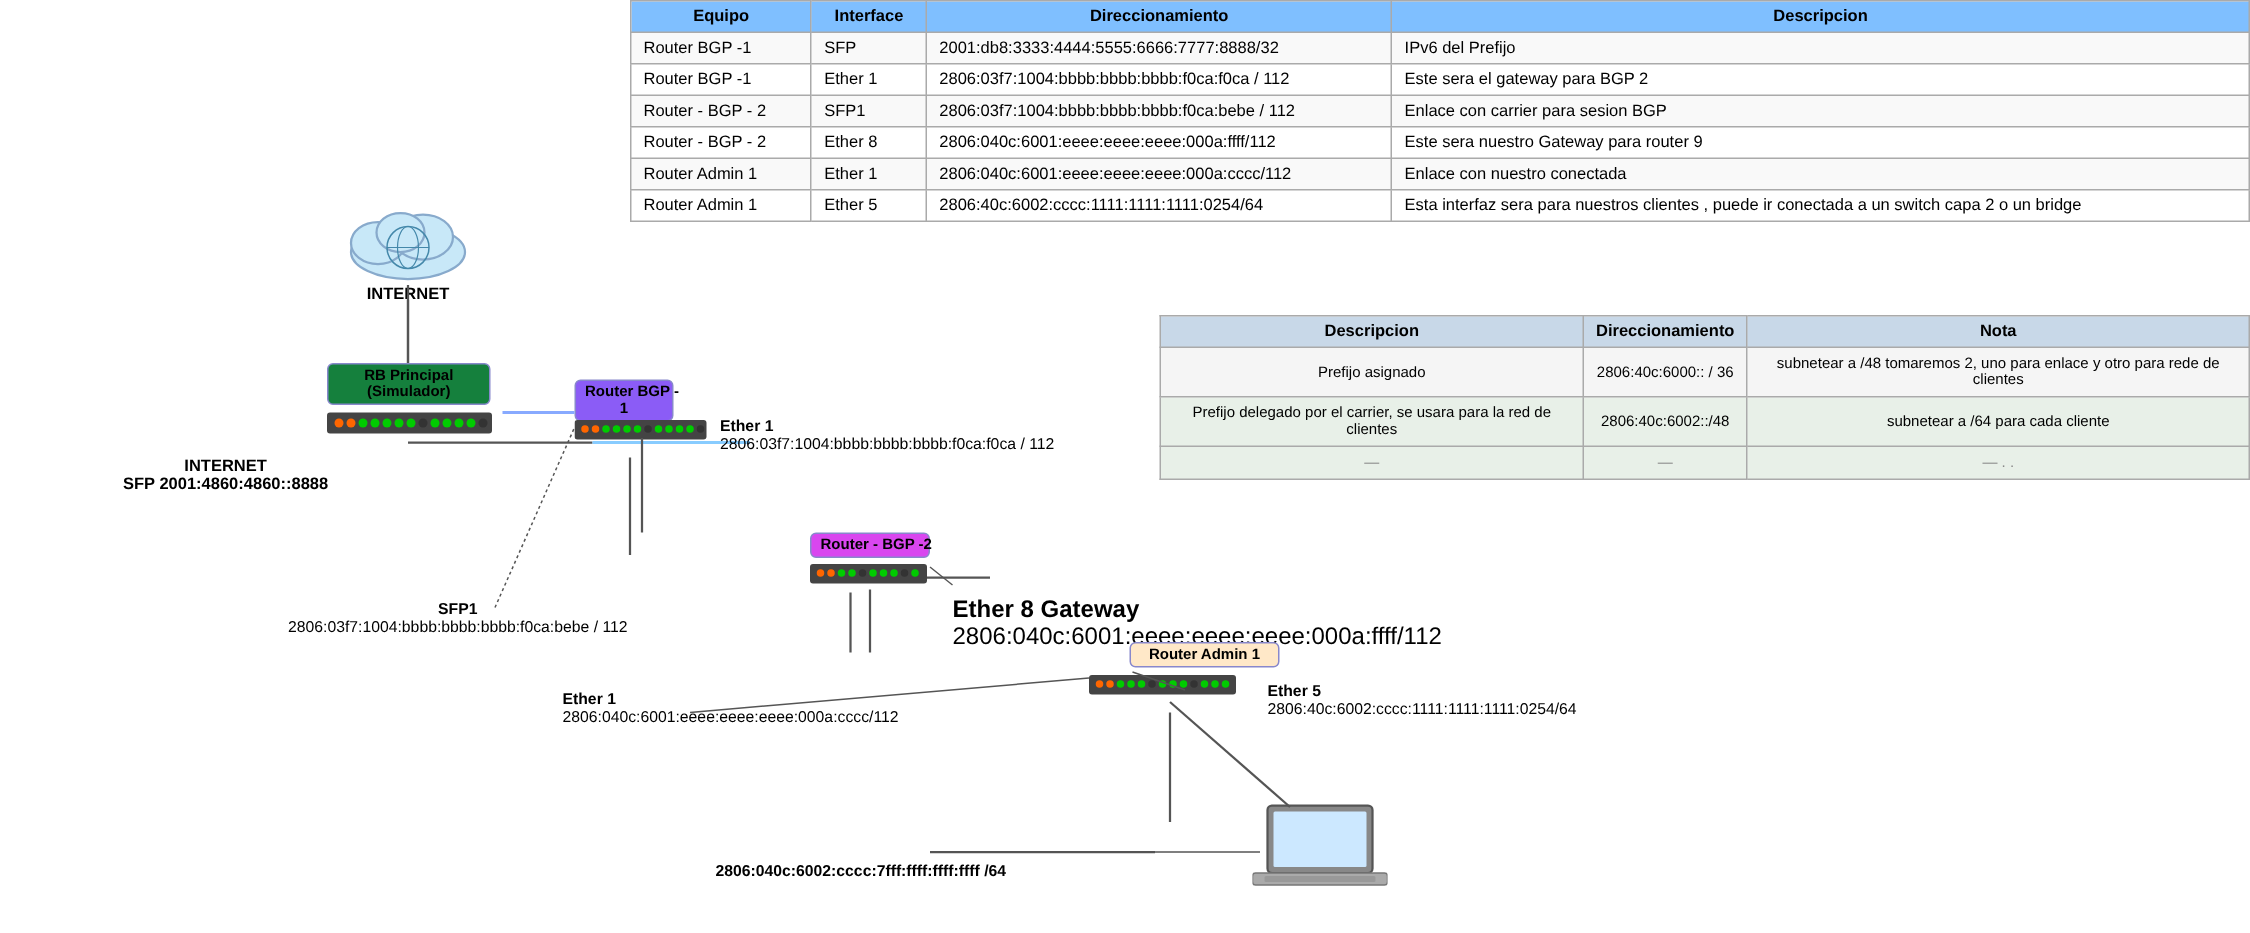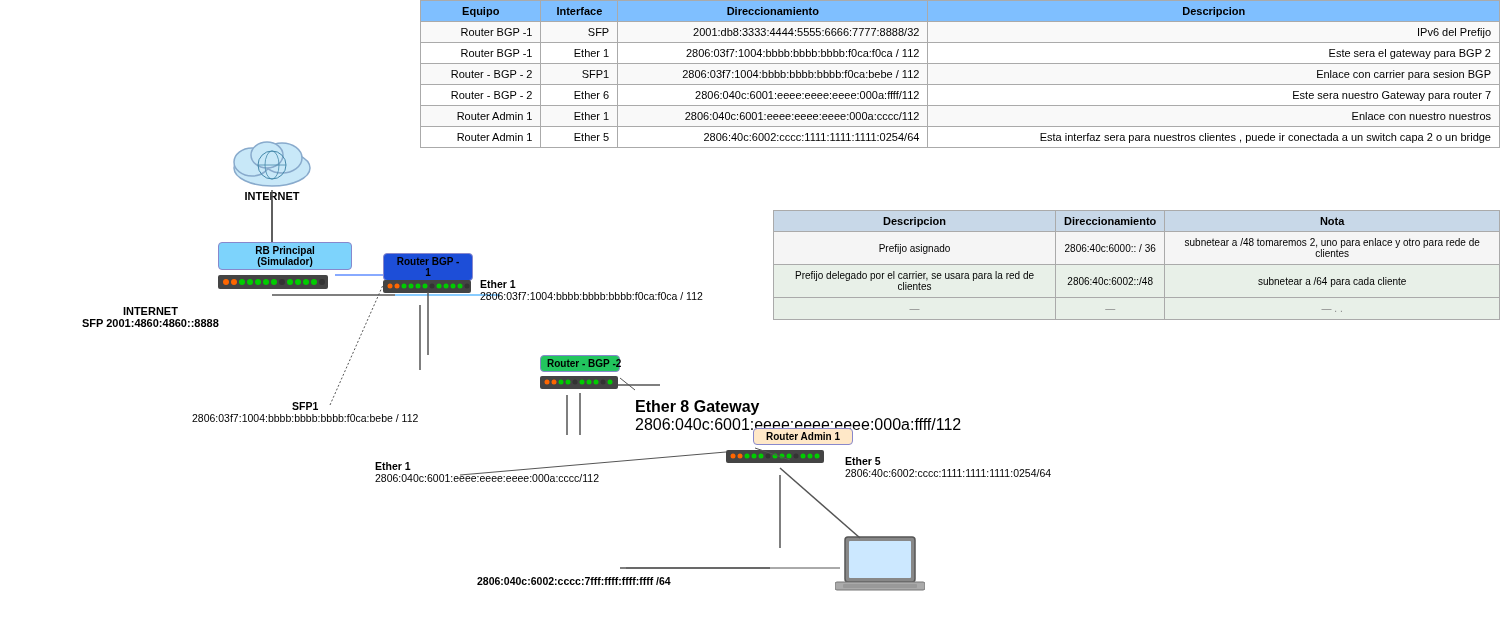--- a/index.html
+++ b/index.html
@@ -22,21 +22,21 @@
       color: #000;
       font-weight: bold;
       border: 1px solid #aaa;
       padding: 4px 8px;
       text-align: center;
       margin-left: 36px;
     }
     table.main-table td {
       border: 1px solid #aaa;
       padding: 4px 8px;
-      text-align: right;
+      text-align: left;
       background: #fff;
       margin-top: 12px;
     }
     table.main-table tr:nth-child(odd) td { background: #f9f9f9; }
     table.main-table tr:nth-child(even) td { background: #fff; }
 
     
     .lower-table-section {
       position: absolute;
       top: 210px;
@@ -127,29 +127,29 @@
           <td>Este sera el gateway para BGP 2</td>
         </tr>
         <tr>
           <td>Router - BGP - 2</td>
           <td>SFP1</td>
           <td>2806:03f7:1004:bbbb:bbbb:bbbb:f0ca:bebe / 112</td>
           <td>Enlace con carrier para sesion BGP</td>
         </tr>
         <tr>
           <td>Router - BGP - 2</td>
-          <td>Ether 6</td>
+          <td>Ether 8</td>
           <td>2806:040c:6001:eeee:eeee:eeee:000a:ffff/112</td>
-          <td>Este sera nuestro Gateway para router 7</td>
+          <td>Este sera nuestro Gateway para router 9</td>
         </tr>
         <tr>
           <td>Router Admin 1</td>
           <td>Ether 1</td>
           <td>2806:040c:6001:eeee:eeee:eeee:000a:cccc/112</td>
-          <td>Enlace con nuestro nuestros</td>
+          <td>Enlace con nuestro conectada</td>
         </tr>
         <tr>
           <td>Router Admin 1</td>
           <td>Ether 5</td>
           <td>2806:40c:6002:cccc:1111:1111:1111:0254/64</td>
           <td>Esta interfaz sera para nuestros clientes , puede ir conectada a un switch capa 2 o un bridge</td>
         </tr>
       </tbody>
   </table>
 </div>
@@ -211,21 +211,21 @@
     <ellipse cx="55" cy="28" rx="20" ry="15" fill="#c8e8f8" stroke="#88aacc" stroke-width="1.5"></ellipse>
     <ellipse cx="40" cy="25" rx="16" ry="13" fill="#c8e8f8" stroke="#88aacc" stroke-width="1.5"></ellipse>
 
     <ellipse cx="45" cy="35" rx="14" ry="14" fill="none" stroke="#4488aa" stroke-width="1"></ellipse>
     <line x1="31" y1="35" x2="59" y2="35" stroke="#4488aa" stroke-width="0.8"></line>
     <ellipse cx="45" cy="35" rx="7" ry="14" fill="none" stroke="#4488aa" stroke-width="0.8"></ellipse>
   </svg>
   <div style="font-weight:bold; font-size:11px; text-align:center;">INTERNET</div>
 </div>
 
-<div class="router-box" style="top:242px; left:218px; width:134px; background:#7dd3fc;">
+<div class="router-box" style="top:242px; left:218px; width:109px; background:#15803d;">
   <div>RB Principal<br>(Simulador)</div>
 </div>
 
 <div style="position:absolute; top:272px; left:218px;">
   <svg width="115" height="20">
     <rect x="0" y="3" width="110" height="14" rx="2" fill="#444"></rect>
     <circle cx="8" cy="10" r="3" fill="#ff6600"></circle>
     <circle cx="16" cy="10" r="3" fill="#ff6600"></circle>
     <circle cx="24" cy="10" r="3" fill="#00cc00"></circle>
     <circle cx="32" cy="10" r="3" fill="#00cc00"></circle>
@@ -238,21 +238,21 @@
     <circle cx="88" cy="10" r="3" fill="#00cc00"></circle>
     <circle cx="96" cy="10" r="3" fill="#00cc00"></circle>
     <circle cx="104" cy="10" r="3" fill="#333"></circle>
   </svg>
 </div>
 
 <div style="position:absolute; top:305px; left:82px; font-weight:bold; font-size:11px; text-align:center;">
   INTERNET<br>SFP 2001:4860:4860::8888
 </div>
 
-<div class="router-box" style="top:253px; left:383px; width:90px; background:#1d4ed8;">
+<div class="router-box" style="top:253px; left:383px; width:66px; background:#8b5cf6;">
   Router BGP -<br>1
 </div>
 
 <div style="position:absolute; top:278px; left:383px;">
   <svg width="90" height="18">
     <rect x="0" y="2" width="88" height="13" rx="2" fill="#444"></rect>
     <circle cx="7" cy="8" r="2.5" fill="#ff6600"></circle>
     <circle cx="14" cy="8" r="2.5" fill="#ff6600"></circle>
     <circle cx="21" cy="8" r="2.5" fill="#00cc00"></circle>
     <circle cx="28" cy="8" r="2.5" fill="#00cc00"></circle>
@@ -270,21 +270,21 @@
 <div style="position:absolute; top:278px; left:480px; font-size:10.5px; font-weight:bold;">
   Ether 1<br>
   <span style="font-weight:normal;">2806:03f7:1004:bbbb:bbbb:bbbb:f0ca:f0ca / 112</span>
 </div>
 
 <div style="position:absolute; top:400px; left:192px; font-size:10.5px; font-weight:bold; text-align:center;">
   SFP1<br>
   <span style="font-weight:normal;">2806:03f7:1004:bbbb:bbbb:bbbb:f0ca:bebe / 112</span>
 </div>
 
-<div class="router-box" style="top:355px; left:540px; width:80px; background:#22c55e;">
+<div class="router-box" style="top:355px; left:540px; width:80px; background:#d946ef;">
   Router - BGP -2
 </div>
 
 <div style="position:absolute; top:374px; left:540px;">
   <svg width="80" height="18">
     <rect x="0" y="2" width="78" height="13" rx="2" fill="#444"></rect>
     <circle cx="7" cy="8" r="2.5" fill="#ff6600"></circle>
     <circle cx="14" cy="8" r="2.5" fill="#ff6600"></circle>
     <circle cx="21" cy="8" r="2.5" fill="#00cc00"></circle>
     <circle cx="28" cy="8" r="2.5" fill="#00cc00"></circle>

